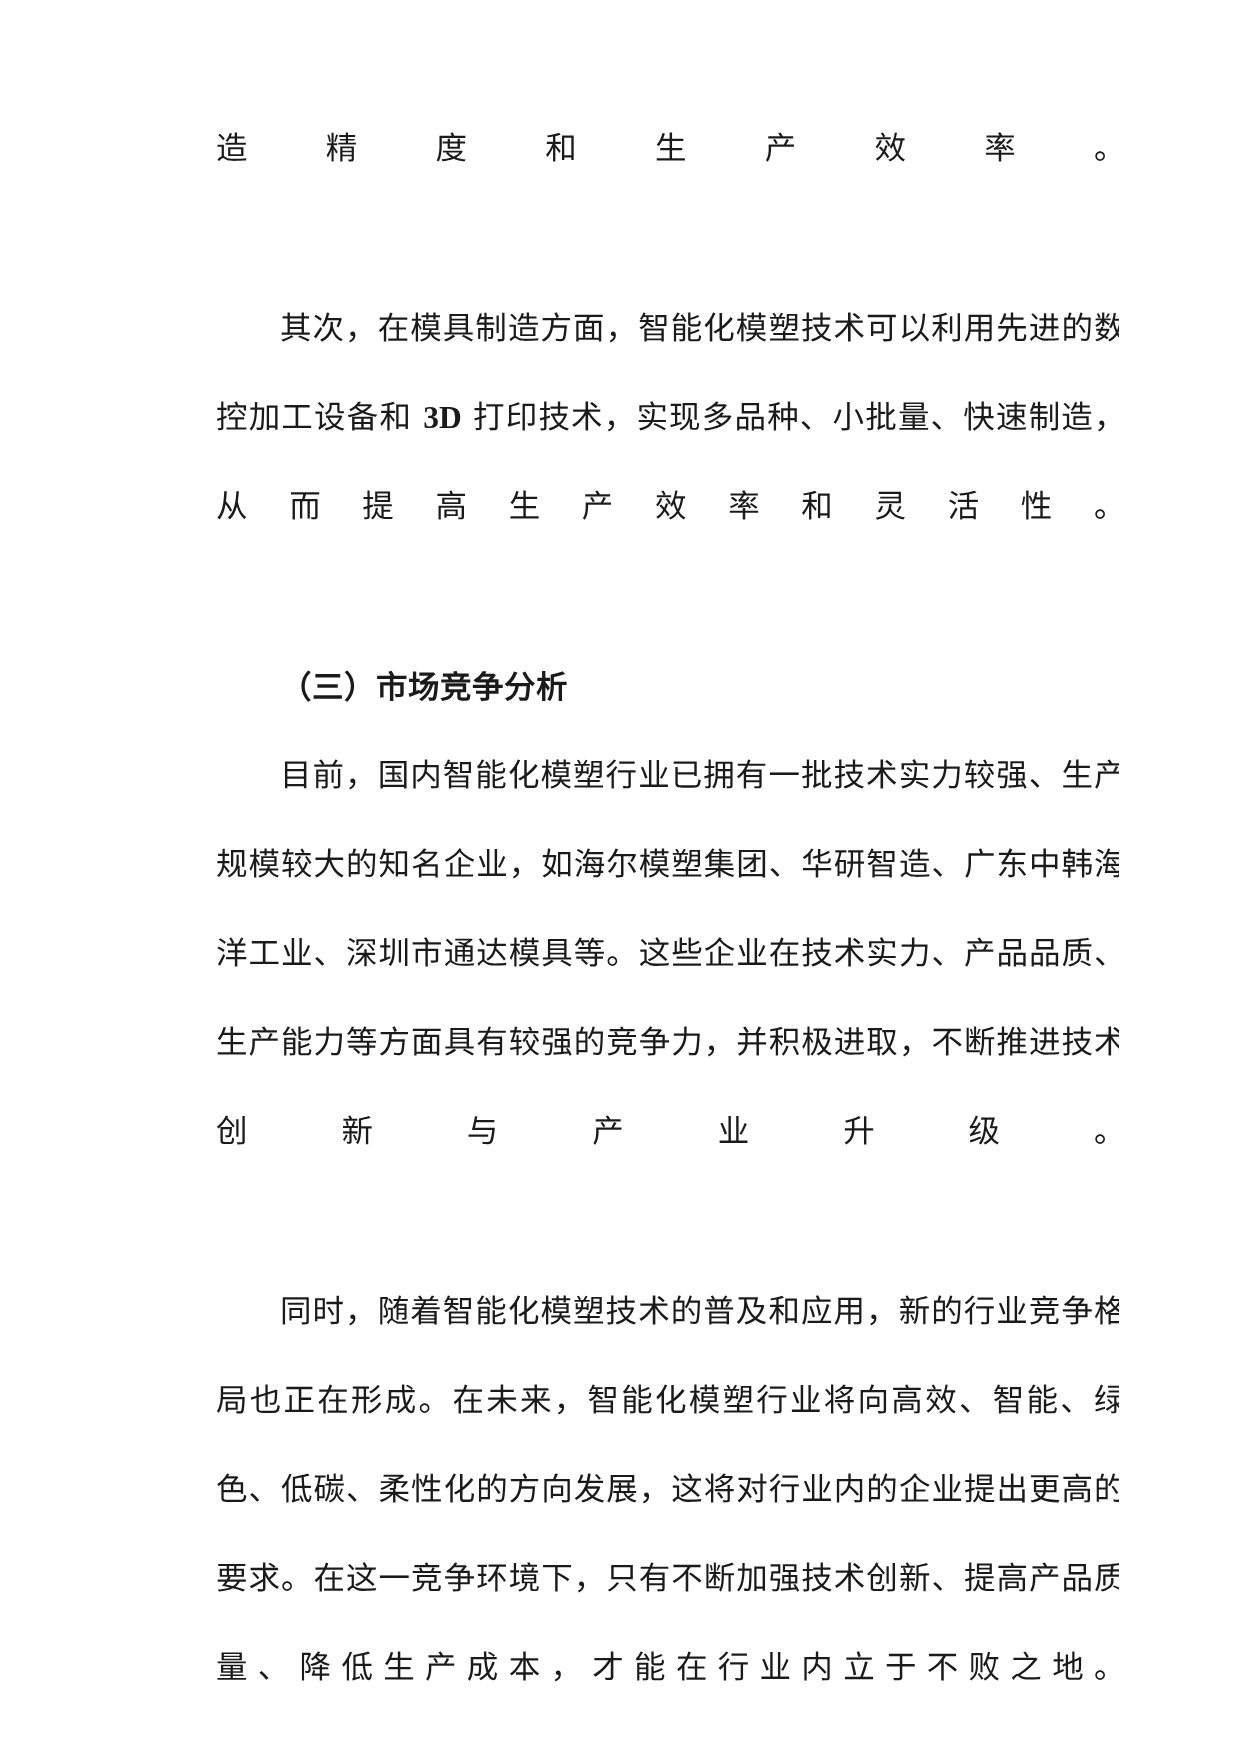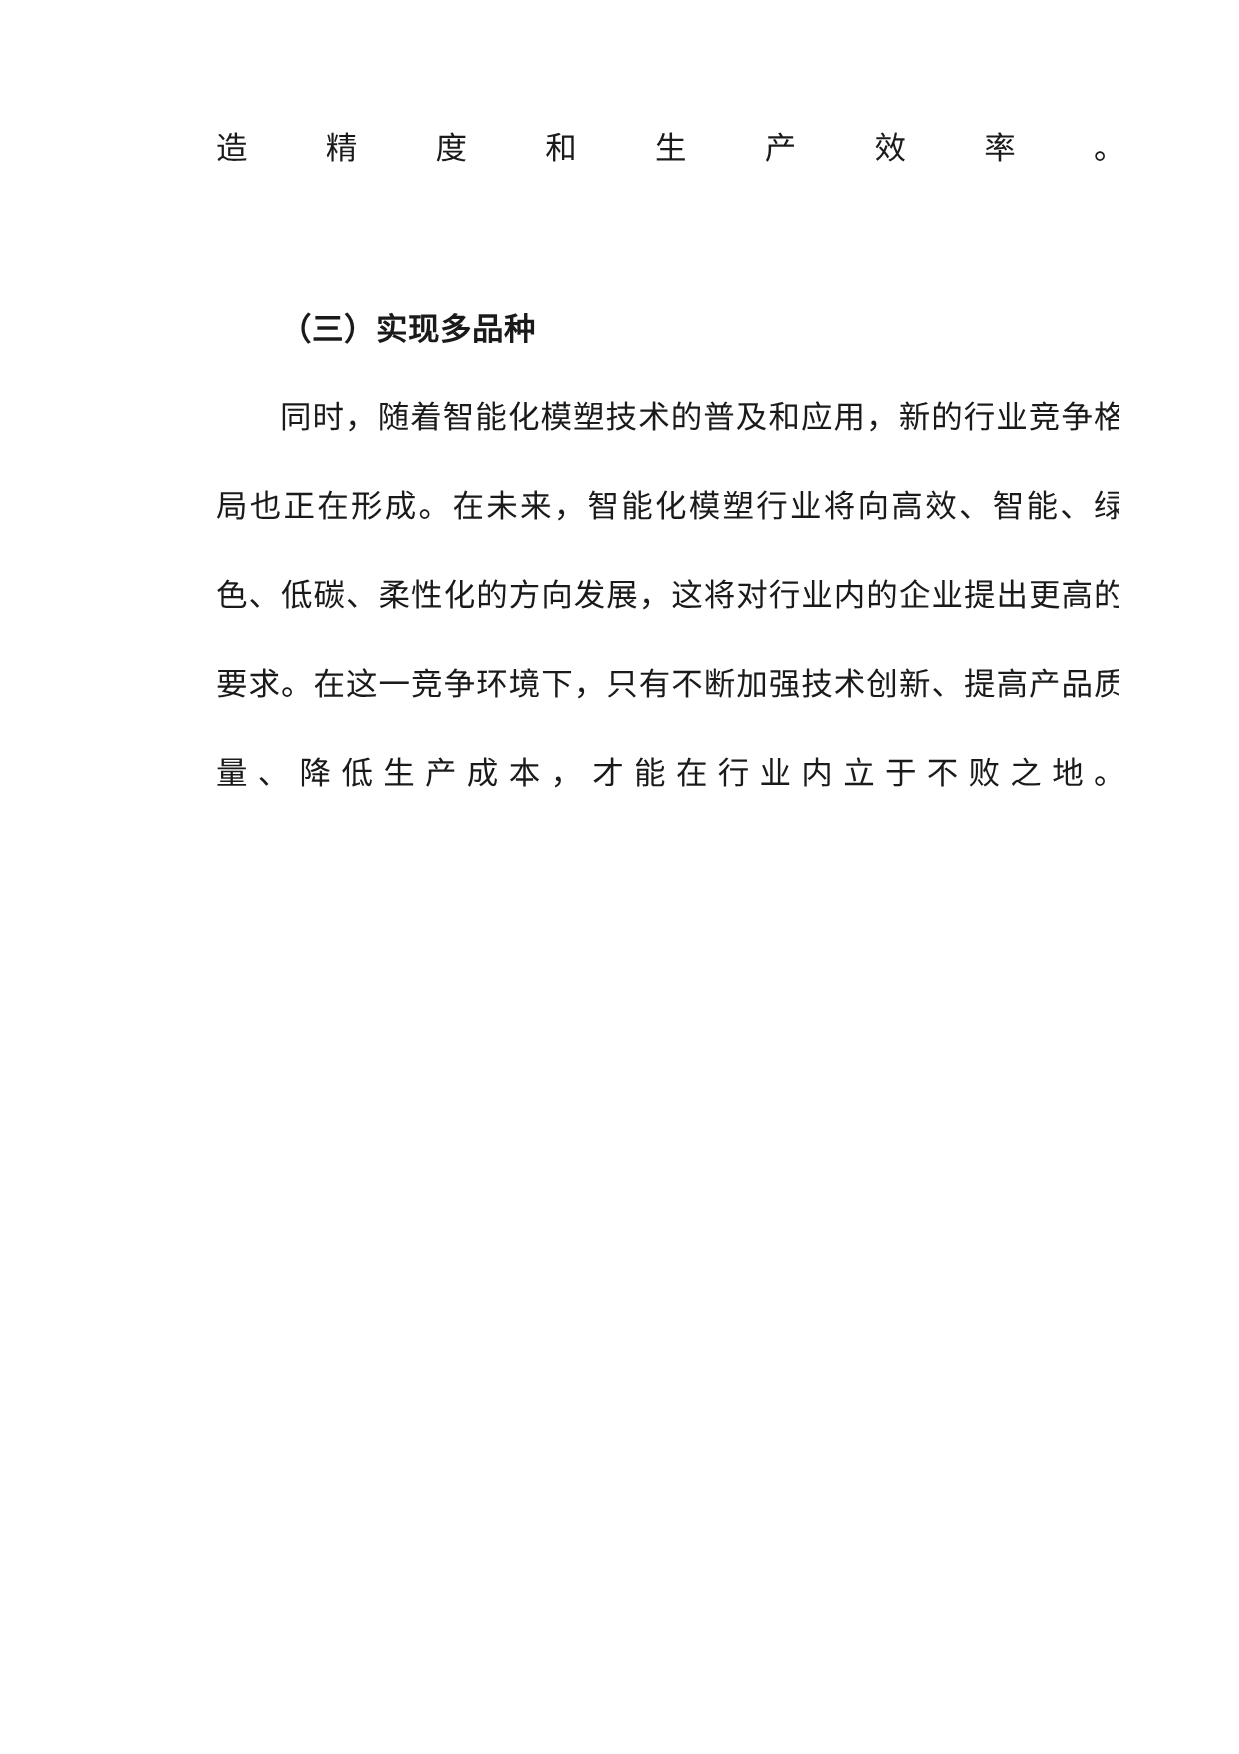--- a/index.html
+++ b/index.html
@@ -75,21 +75,23 @@
   }
 </style>
 </head>
 <body>
 
 <div id="page">
   <div id="content">
 
     <p class="para">造精度和生产效率。</p>
 
+    <p class="para indent">其次，在模具制造方面，智能化模塑技术可以利用先进的数控加工设备和 <span class="latin">3D</span> 打印技术，实现多品种、小批量、快速制造，从而提高生产效率和灵活性。</p>
 
 
-    <h2 class="heading">（三）实现多品种</h2>
+    <h2 class="heading">（三）市场竞争分析</h2>
 
+    <p class="para indent">目前，国内智能化模塑行业已拥有一批技术实力较强、生产规模较大的知名企业，如海尔模塑集团、华研智造、广东中韩海洋工业、深圳市通达模具等。这些企业在技术实力、产品品质、生产能力等方面具有较强的竞争力，并积极进取，不断推进技术创新与产业升级。</p>
 
     <p class="para indent">同时，随着智能化模塑技术的普及和应用，新的行业竞争格局也正在形成。在未来，智能化模塑行业将向高效、智能、绿色、低碳、柔性化的方向发展，这将对行业内的企业提出更高的要求。在这一竞争环境下，只有不断加强技术创新、提高产品质量、降低生产成本，才能在行业内立于不败之地。</p>
 
   </div>
 </div>
 
 </body></html>

